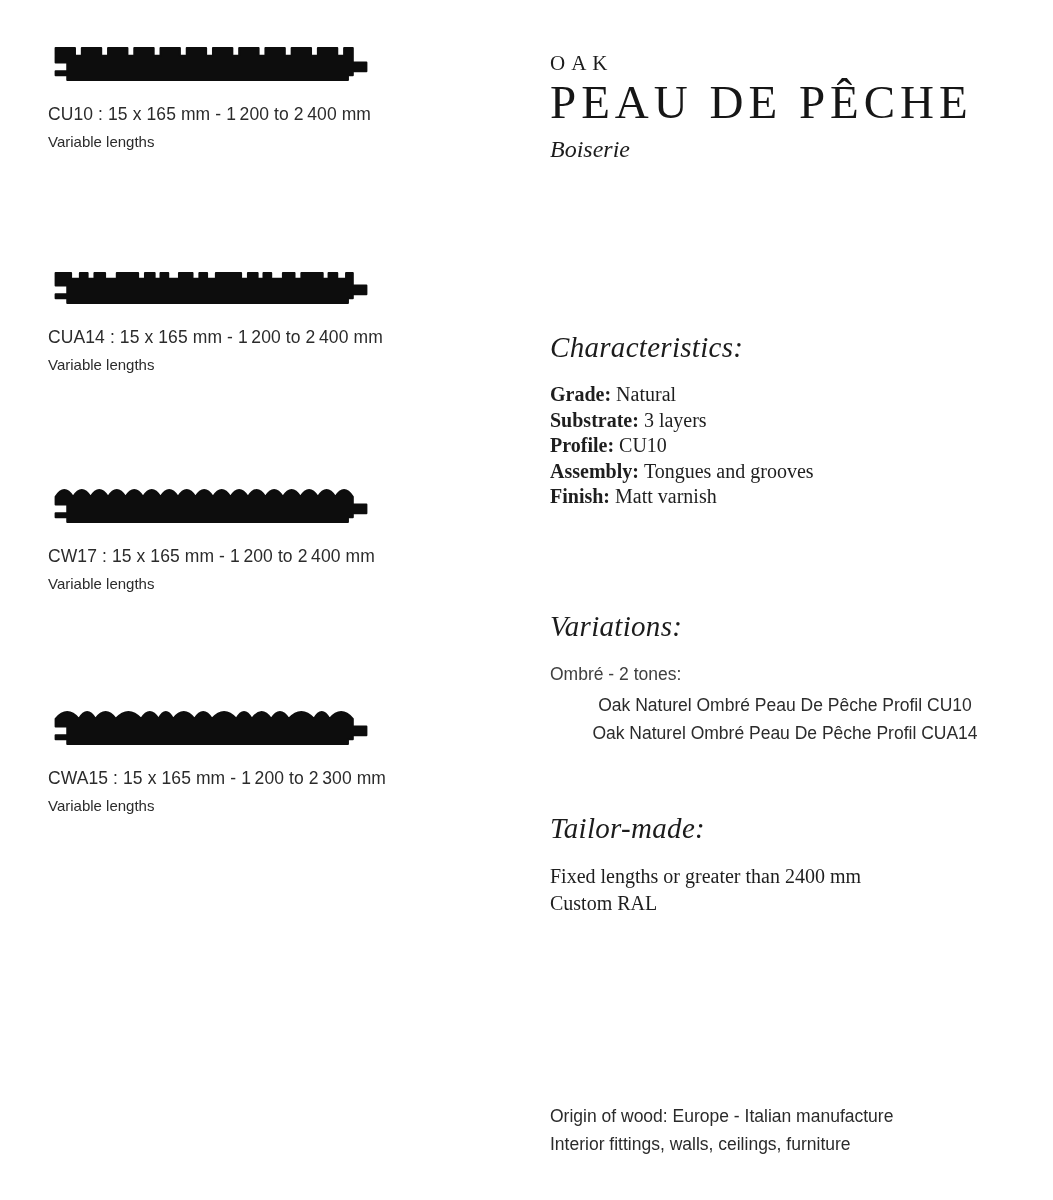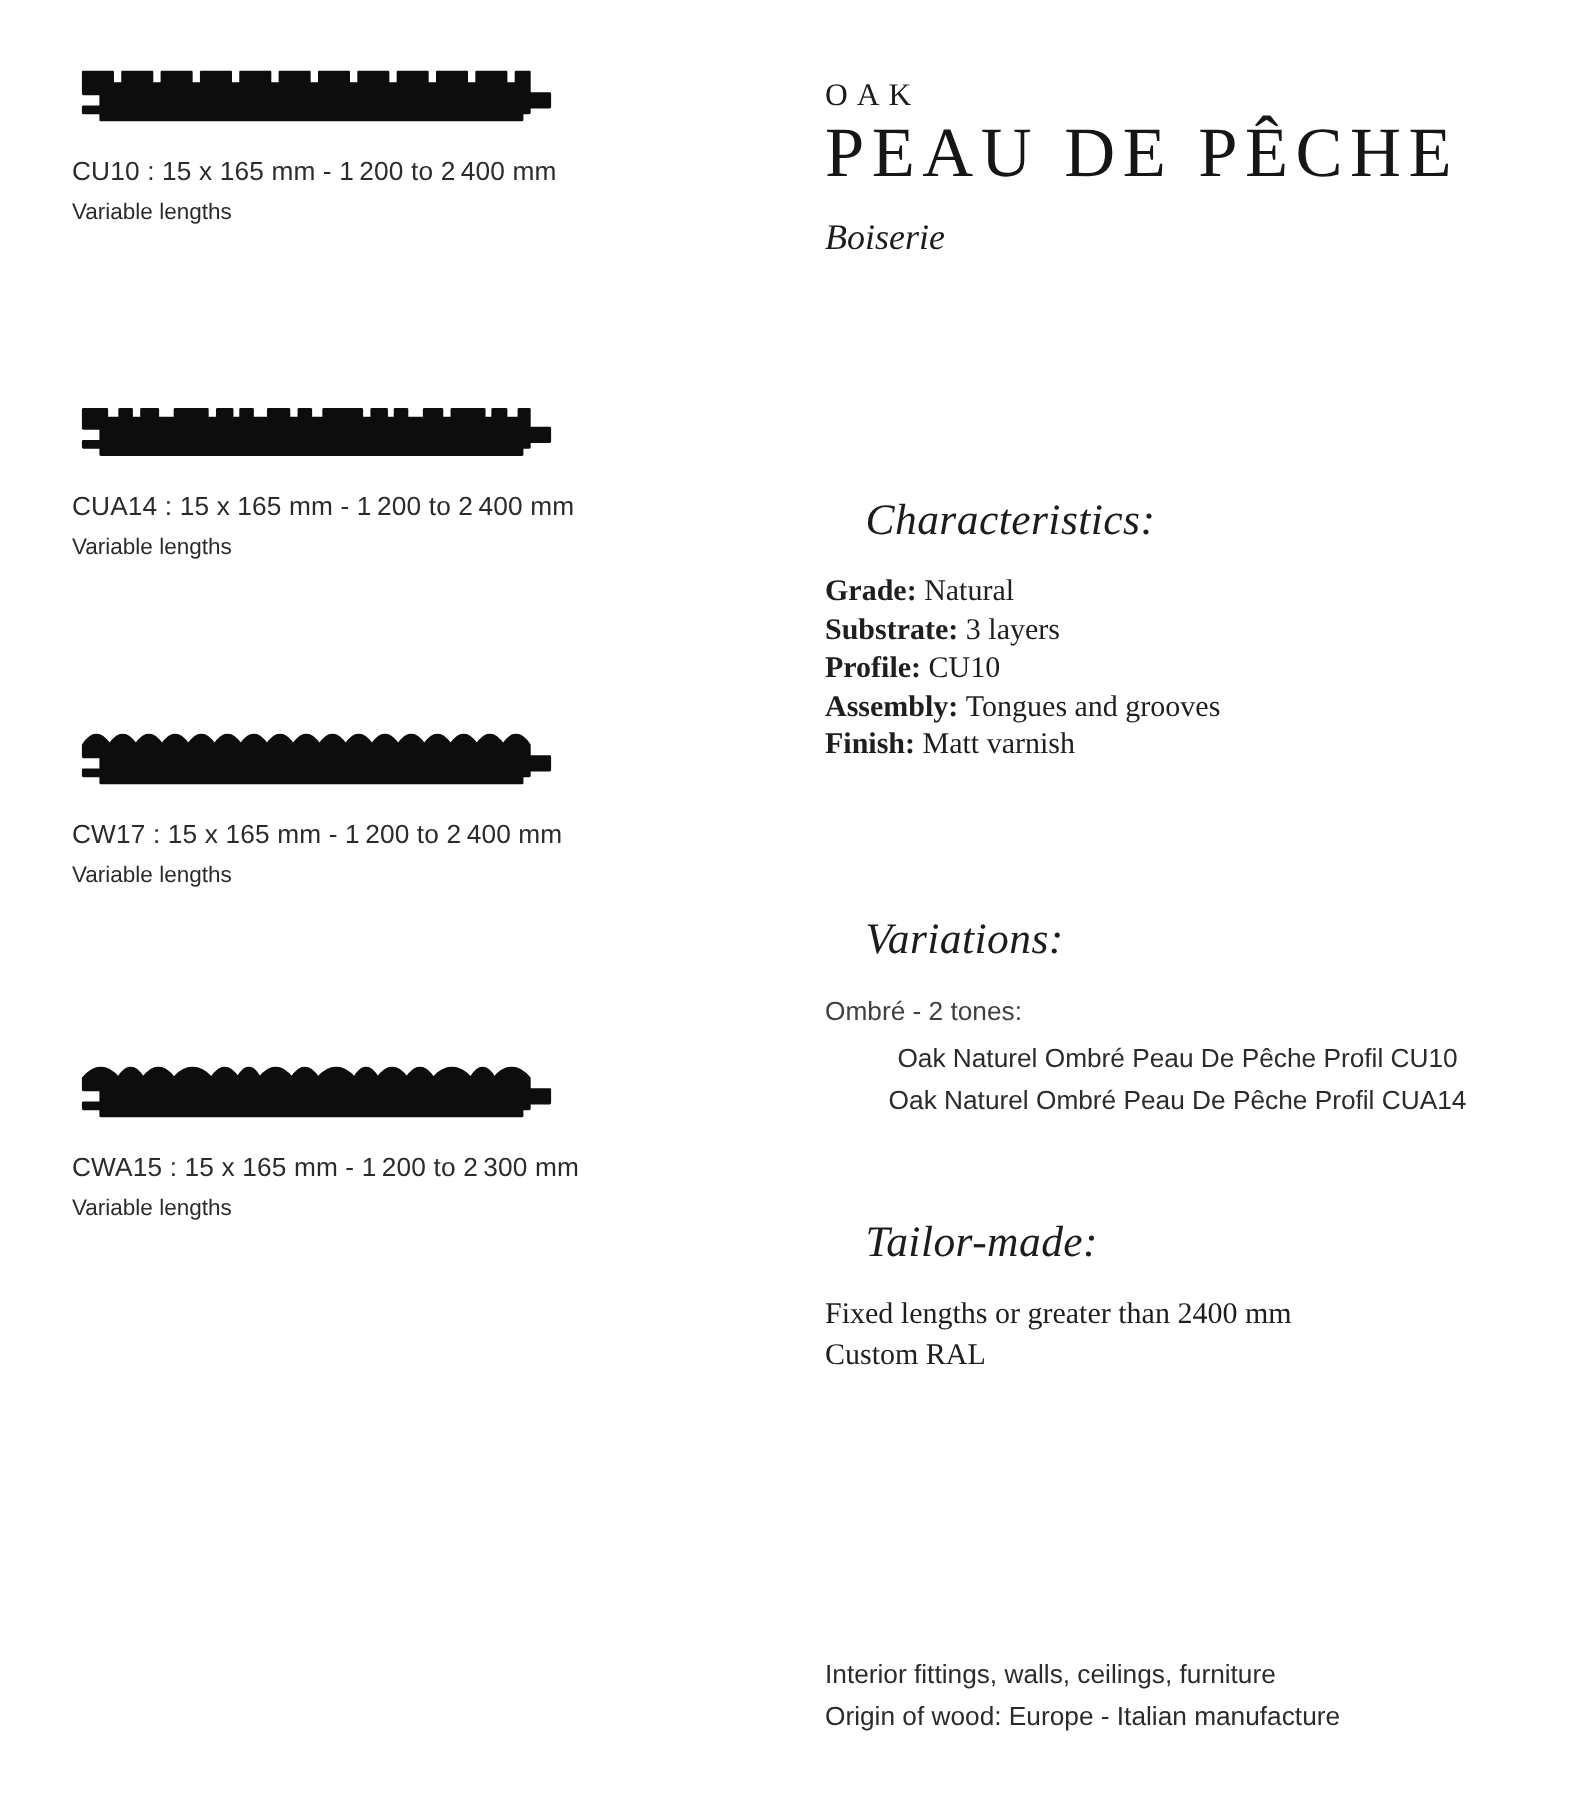--- a/index.html
+++ b/index.html
@@ -30,26 +30,26 @@
     color:#1c1c1c;
   }
   .big-title{
     font-family:"Liberation Serif",serif;
     font-size:47px;line-height:52px;letter-spacing:5px;
     font-weight:400;color:#161616;white-space:nowrap;
   }
   .subtitle{
     font-family:"Liberation Serif",serif;
     font-style:italic;font-size:24px;line-height:30px;
-    margin-top:16px;color:#1c1c1c;
+    margin-top:6px;color:#1c1c1c;
   }
   .section-heading{
     font-family:"Liberation Serif",serif;
     font-style:italic;font-size:29px;line-height:34px;
-    color:#1c1c1c;letter-spacing:0.3px;margin-left:27px;
+    color:#1c1c1c;letter-spacing:0.3px;
   }
   .serif-list{margin-top:18px;}
   .serif-line{
     font-family:"Liberation Serif",serif;
     font-size:20px;line-height:25.5px;color:#1e1e1e;
   }
   .serif-line .lbl{font-weight:700;margin-right:5px;}
   .sans-intro{
     margin-top:18px;
     font-size:17.5px;line-height:26px;color:#404040;
@@ -126,17 +126,17 @@
 
   <div class="right-block" style="top:811px">
     <div class="section-heading">Tailor-made:</div>
     <div class="tailor-lines">
       <div class="serif-line">Fixed lengths or greater than 2400 mm</div>
       <div class="serif-line">Custom RAL</div>
     </div>
   </div>
 
   <div class="right-block" style="top:1102px">
+    <div class="sans-line">Origin of wood: Europe - Italian manufacture</div>
     <div class="sans-line">Interior fittings, walls, ceilings, furniture</div>
-    <div class="sans-line">Origin of wood: Europe - Italian manufacture</div>
   </div>
 
 </div>
 
 </body></html>

